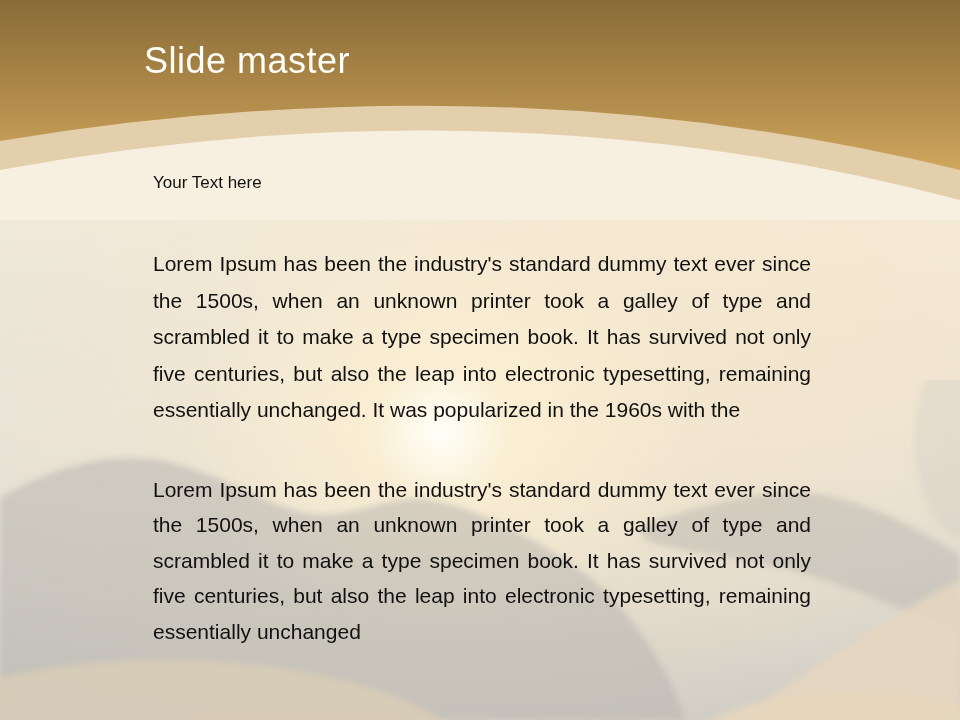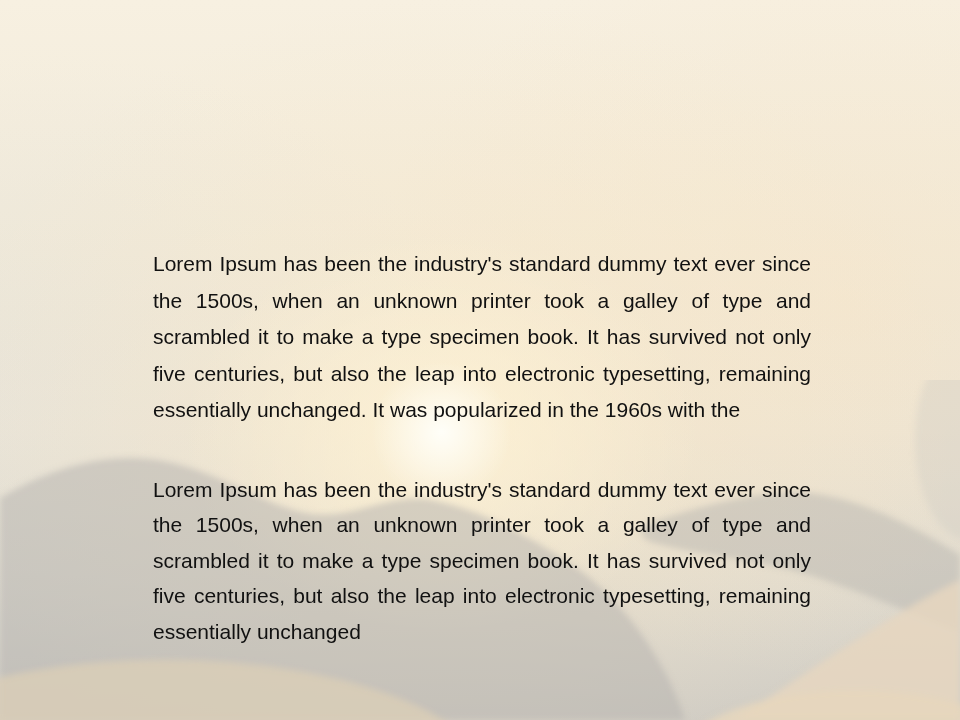--- a/index.html
+++ b/index.html
@@ -86,19 +86,27 @@
            C485,131 525,155 565,180 C625,218 668,285 685,340 L0,340 Z"></path>
       <path class="gray" opacity="0.45" d="M960,175 C905,140 845,112 792,112 C740,114 688,130 650,143 C637,148 638,158 654,163
            C702,176 762,180 812,196 C862,212 922,238 960,252 Z"></path>
       <ellipse class="edge" opacity="0.30" cx="970" cy="60" rx="55" ry="100"></ellipse>
       <path class="warm2" opacity="0.85" d="M960,200 C900,230 840,270 780,310 C750,330 730,340 725,340 L960,340 Z"></path>
       <ellipse class="warm1" opacity="0.80" cx="165" cy="410" rx="330" ry="130"></ellipse>
       <ellipse class="warm3" opacity="0.80" cx="855" cy="395" rx="190" ry="85"></ellipse>
     </g>
   </svg>
 
+  <div class="header">
+    <svg viewBox="0 0 960 220" preserveAspectRatio="none">
+      <path class="curve-tan" d="M0,141 Q500,58 960,170 L960,221 L0,221 Z"></path>
+      <path class="curve-cream" d="M0,170 Q500,78 960,200 L960,221 L0,221 Z"></path>
+    </svg>
+    <h1 class="title">Slide master</h1>
+  </div>
 
+  <div class="txt small-label">Your Text here</div>
 
   <div class="txt para para-1">Lorem Ipsum has been the industry's standard dummy text ever since the 1500s, when an unknown printer took a galley of type and scrambled it to make a type specimen book. It has survived not only five centuries, but also the leap into electronic typesetting, remaining essentially unchanged. It was popularized in the 1960s with the</div>
 
   <div class="txt para para-2">Lorem Ipsum has been the industry's standard dummy text ever since the 1500s, when an unknown printer took a galley of type and scrambled it to make a type specimen book. It has survived not only five centuries, but also the leap into electronic typesetting, remaining essentially unchanged</div>
 
 </div>
 
 </body></html>

